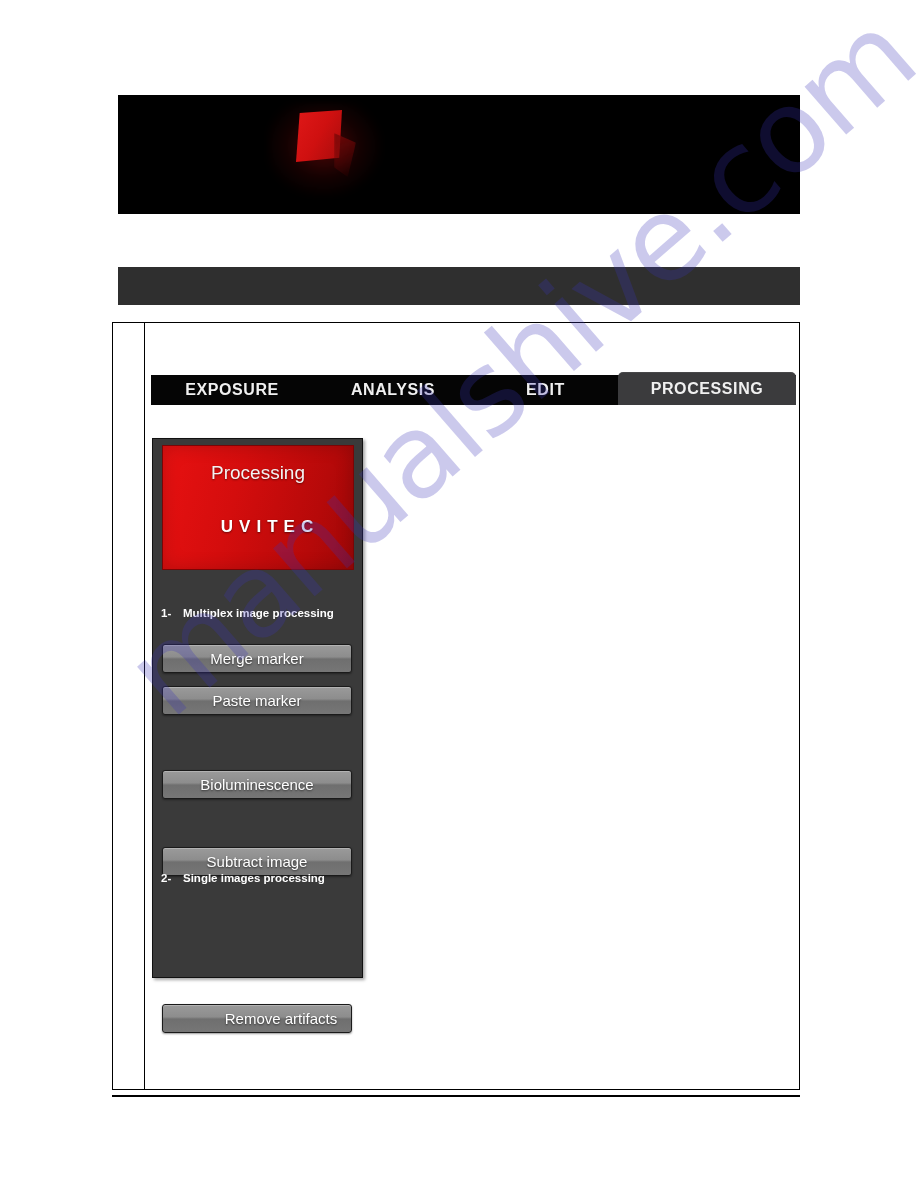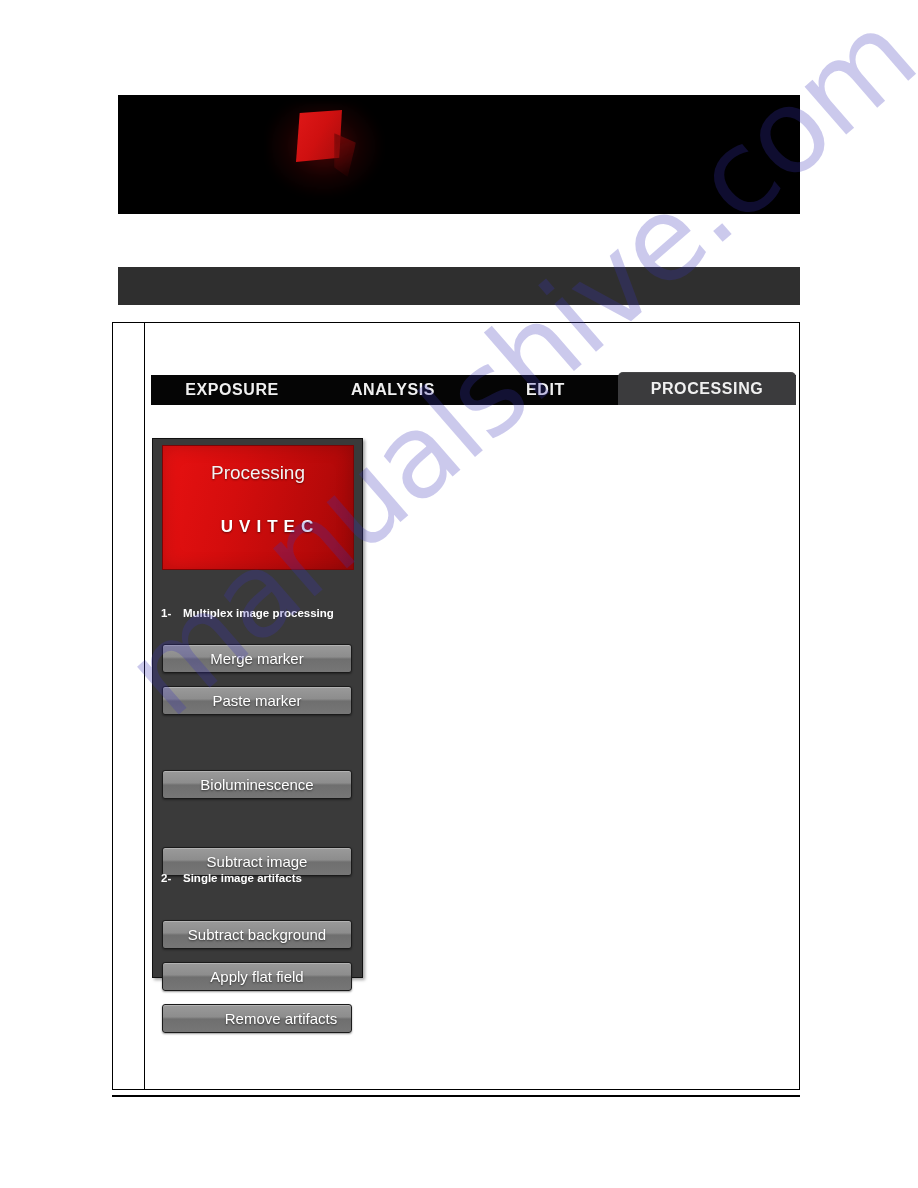--- a/index.html
+++ b/index.html
@@ -340,29 +340,23 @@
       </div>
       <div class="panel-btn" id="btn-3">
         <span>Bioluminescence</span>
       </div>
       <div class="panel-btn" id="btn-4">
         <span>Subtract image</span>
       </div>
 
       <div class="section-head" id="section-2">
         <span class="num">2-</span>
-        <span>Single image artifacts</span>
-      </div>
-
-      <div class="panel-btn" id="btn-5">
-        <span>Subtract background</span>
-      </div>
-      <div class="panel-btn" id="btn-6">
-        <span>Apply flat field</span>
-      </div>
+        <span>Single images processing</span>
+      </div>
+
       <div class="panel-btn" id="btn-7">
         <span>Remove artifacts</span>
       </div>
 
     </div>
   </div>
 </div>
 
 <div id="bottom-rule"></div>
 

